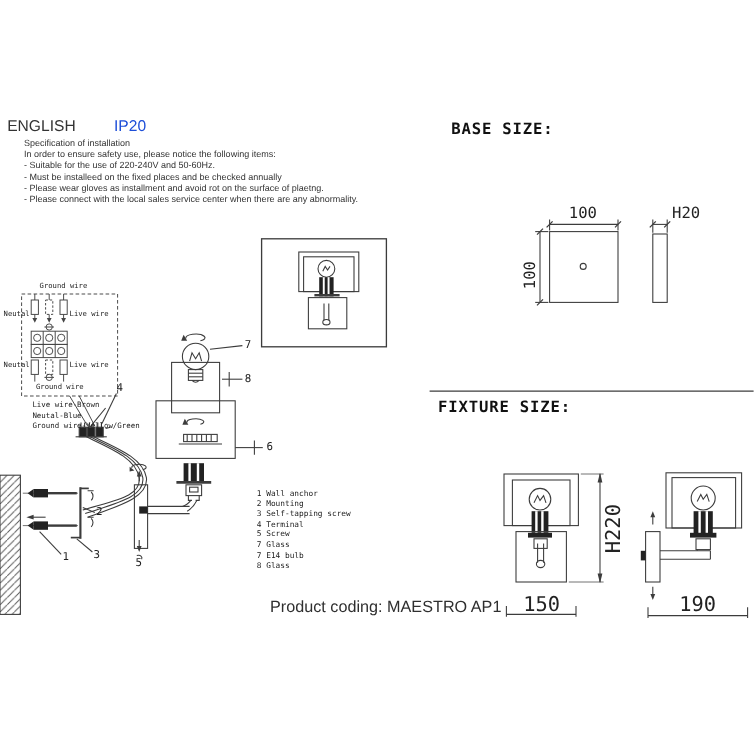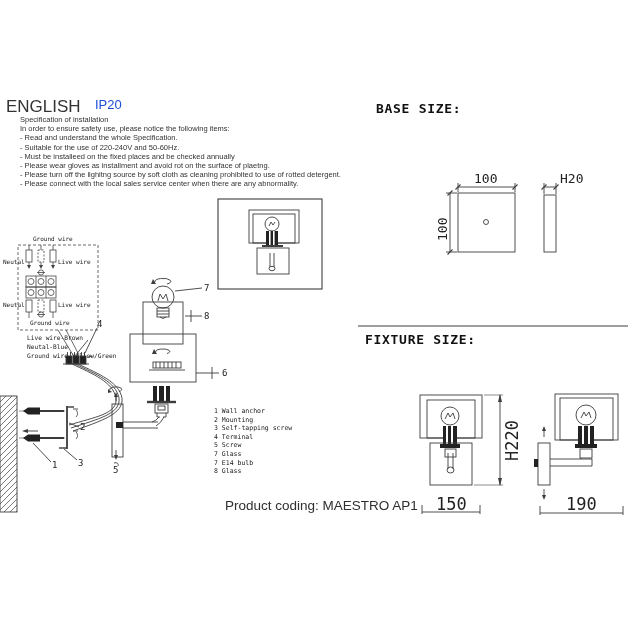--- a/index.html
+++ b/index.html
@@ -291,31 +291,29 @@
     <path d="M542,431 L544,426 L546,431 Z" fill="#3c3c3c" stroke="none"></path>
     <line x1="544" y1="489" x2="544" y2="496"></line>
     <path d="M542,495 L544,500 L546,495 Z" fill="#3c3c3c" stroke="none"></path>
 
     <line x1="540" y1="506" x2="540" y2="515"></line>
     <line x1="623" y1="506" x2="623" y2="515"></line>
     <line x1="540" y1="513" x2="623" y2="513"></line>
   </g>
 </svg>
 
-<div class="abs" style="left:6px;top:97px;font-size:17px;color:#333;">ENGLISH</div>
+<div class="abs" style="left:6px;top:97px;font-size:13px;color:#333;">ENGLISH</div>
 <div class="abs" style="left:95px;top:97px;font-size:13px;color:#1d4ed8;">IP20</div>
 
 <div class="abs" style="left:5px;top:115px;">
   <div class="spec">Specification of installation</div>
   <div class="spec">In order to ensure safety use, please notice the following items:</div>
-  <div class="spec">- Read and understand the whole Specification.</div>
   <div class="spec">- Suitable for the use of 220-240V and 50-60Hz.</div>
   <div class="spec">- Must be installeed on the fixed places and be checked annually</div>
   <div class="spec">- Please wear gloves as installment and avoid rot on the surface of plaetng.</div>
-  <div class="spec">- Please turn off the lighitng source by soft cloth as cleaning prohibited to use of rotted detergent.</div>
   <div class="spec">- Please connect with the local sales service center when there are any abnormality.</div>
 </div>
 
 <div class="abs tiny" style="left:33px;top:235px;">Ground wire</div>
 <div class="abs tiny" style="left:3px;top:258px;">Neutal</div>
 <div class="abs tiny" style="left:58px;top:258px;">Live wire</div>
 <div class="abs tiny" style="left:3px;top:301px;">Neutal</div>
 <div class="abs tiny" style="left:58px;top:301px;">Live wire</div>
 <div class="abs tiny" style="left:30px;top:319px;">Ground wire</div>
 

